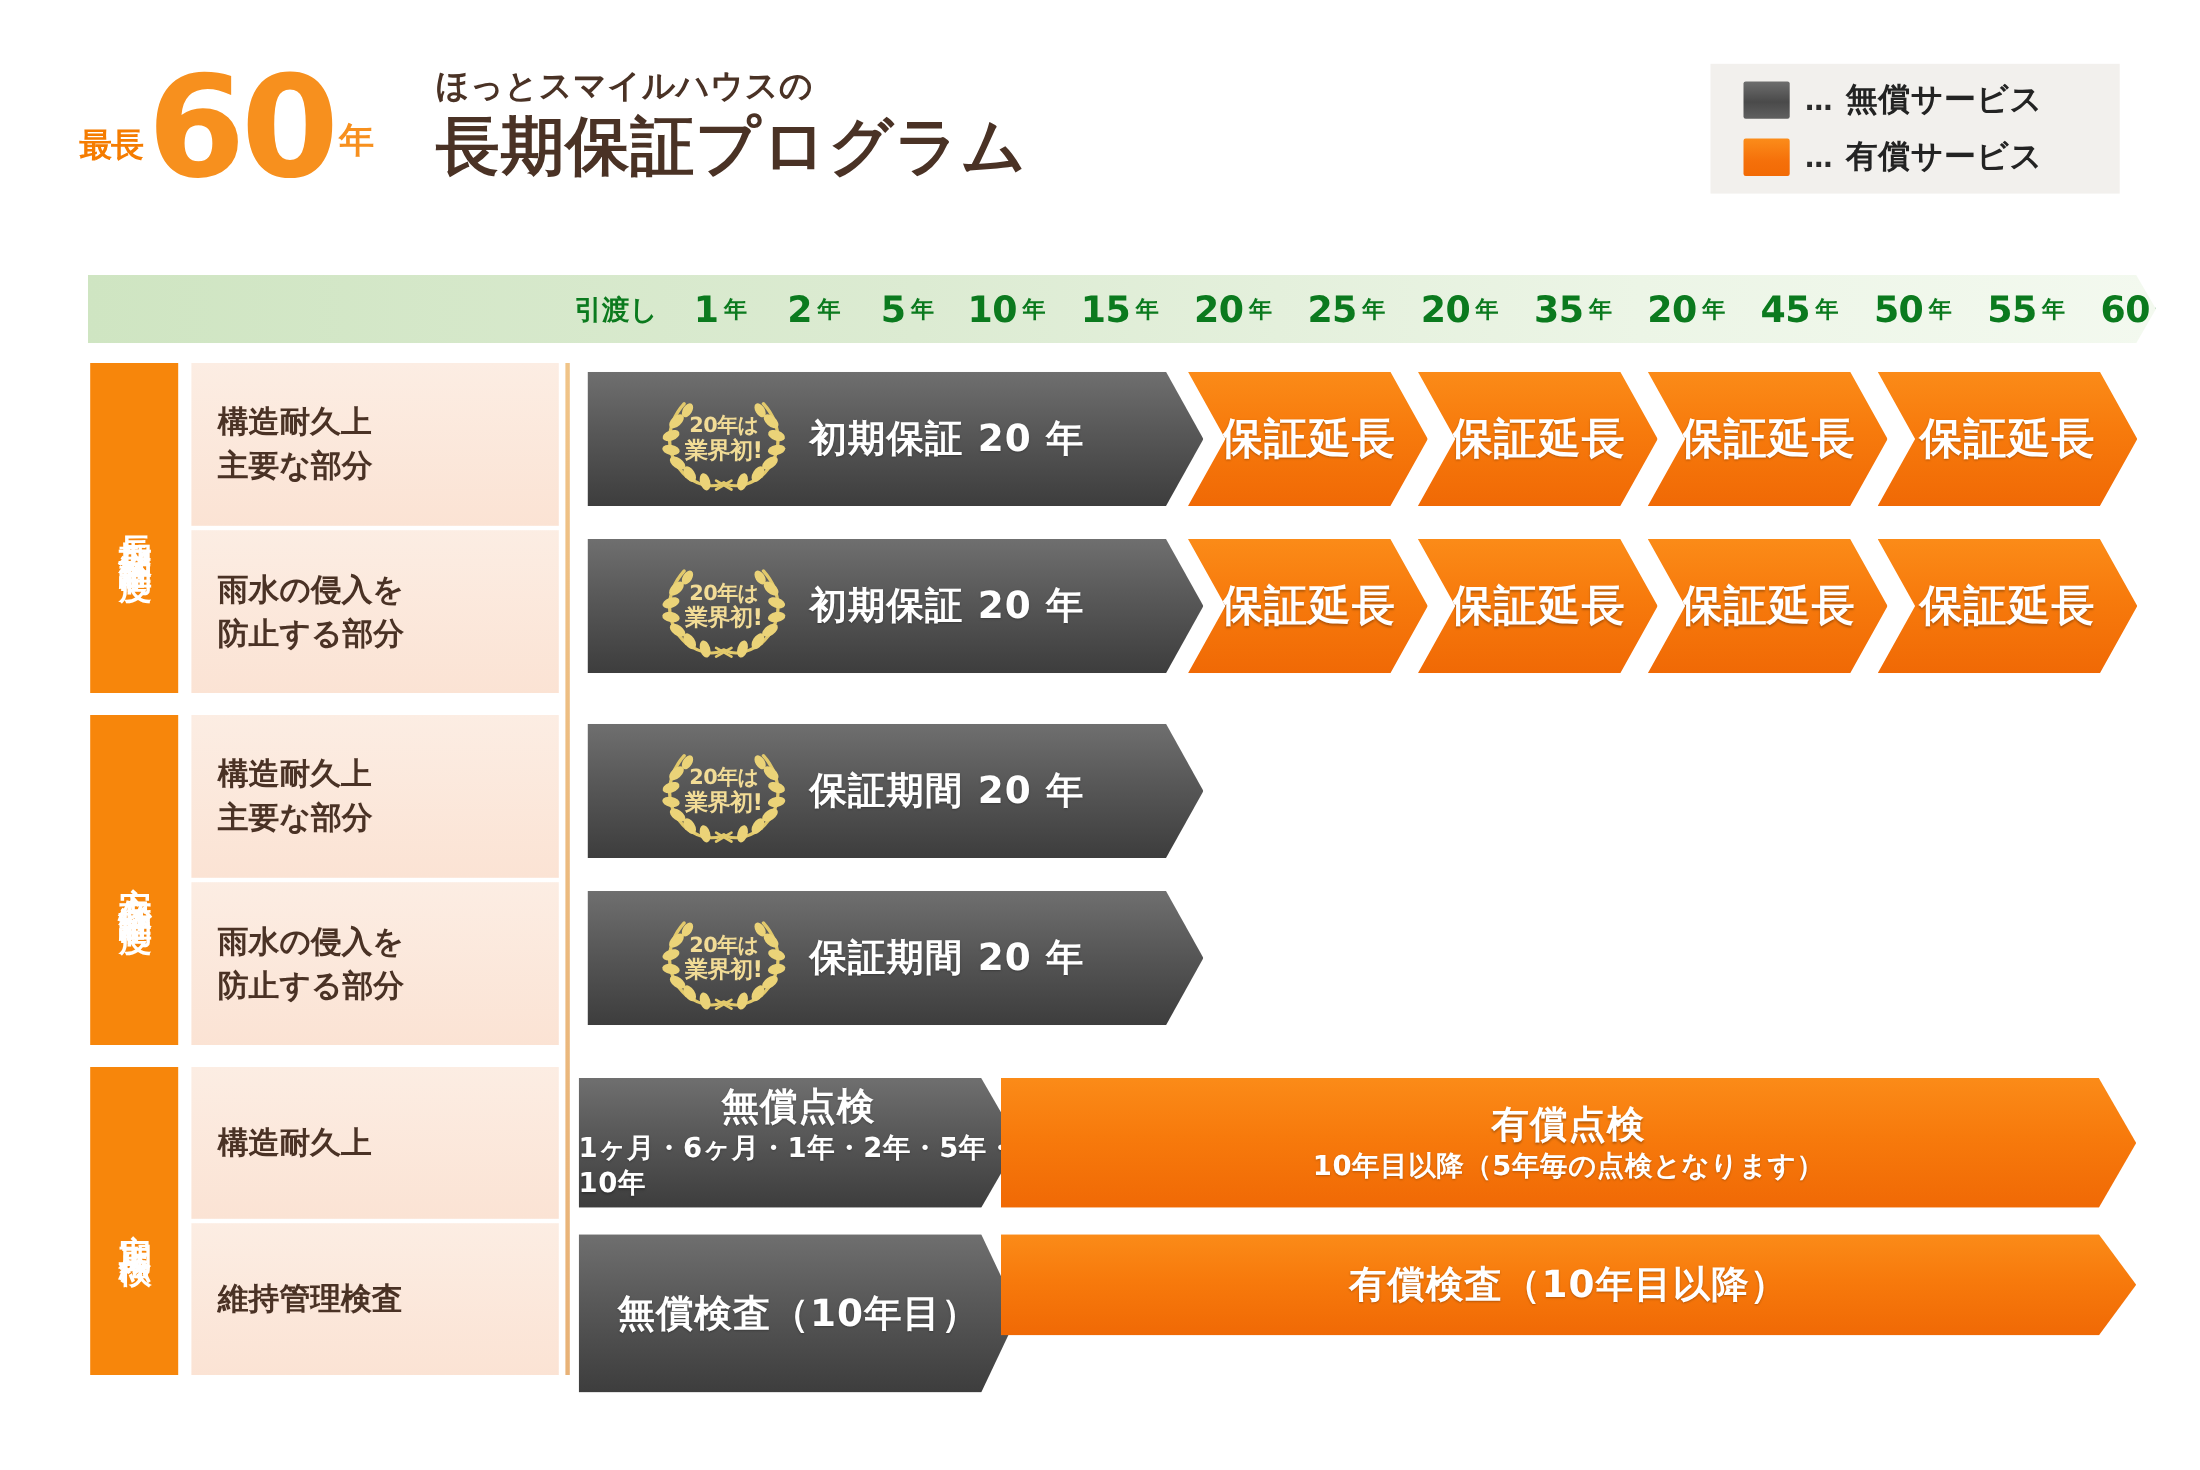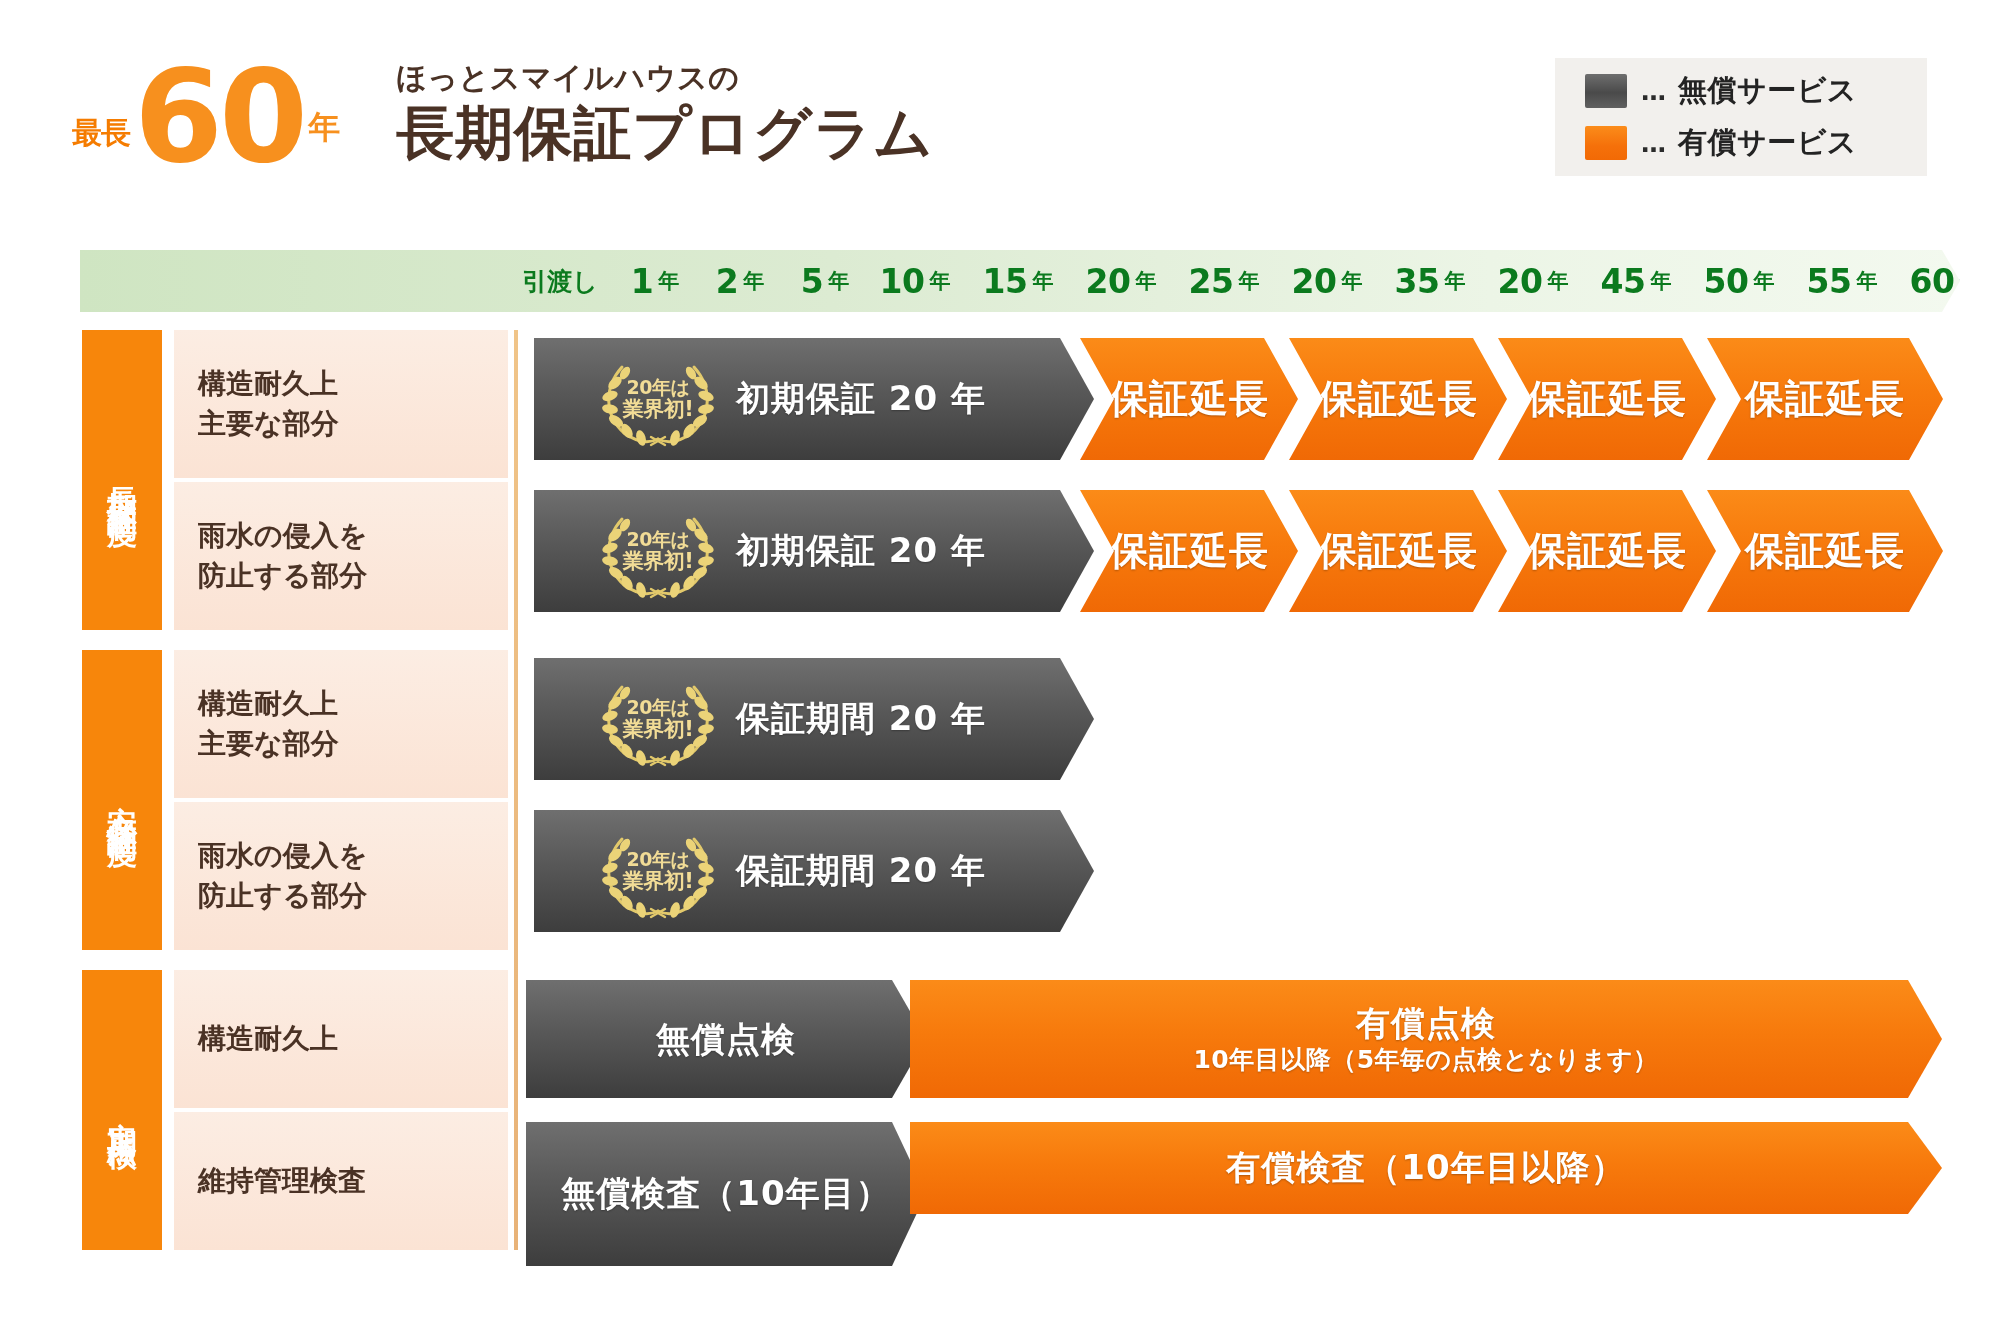--- a/index.html
+++ b/index.html
@@ -378,20 +378,21 @@
           <div class="b1">20年は</div>
           <div class="b2">業界初!</div>
         </div>
       </div>
       <div class="bar-text">保証期間 20 年</div>
     </div>
 
     <div class="bar gray arrow-r" style="left:526px;top:650px;width:400px;height:118px;justify-content:center;">
       <div class="stack">
         <div class="t1">無償点検</div>
+        <div class="t2">1ヶ月・6ヶ月・1年・2年・5年・10年</div>
       </div>
     </div>
     <div class="bar orange arrow-r" style="left:910px;top:650px;width:1032px;height:118px;justify-content:center;">
       <div class="stack">
         <div class="t1">有償点検</div>
         <div class="t2">10年目以降（5年毎の点検となります）</div>
       </div>
     </div>
 
     <div class="bar gray arrow-r" style="left:526px;top:792px;width:400px;height:144px;justify-content:center;">

